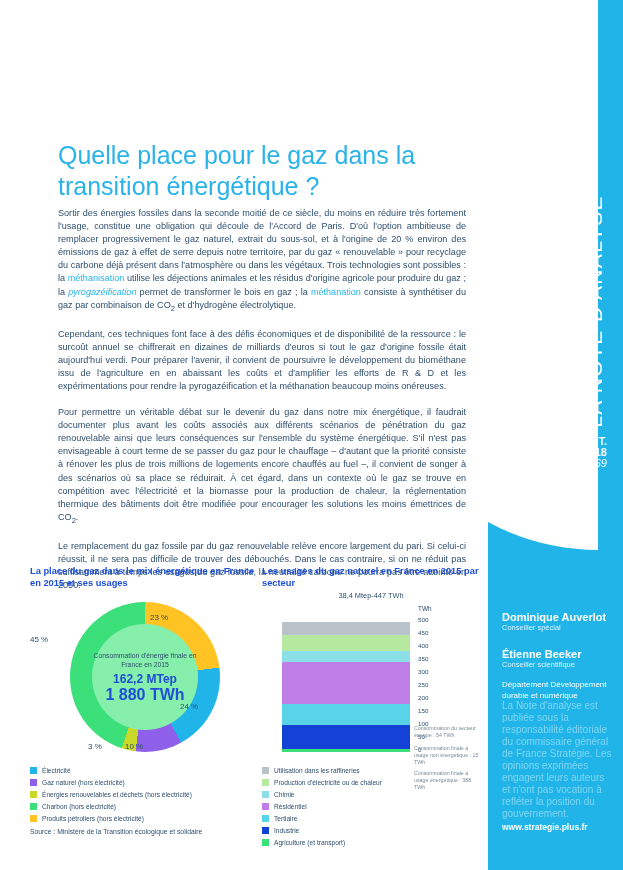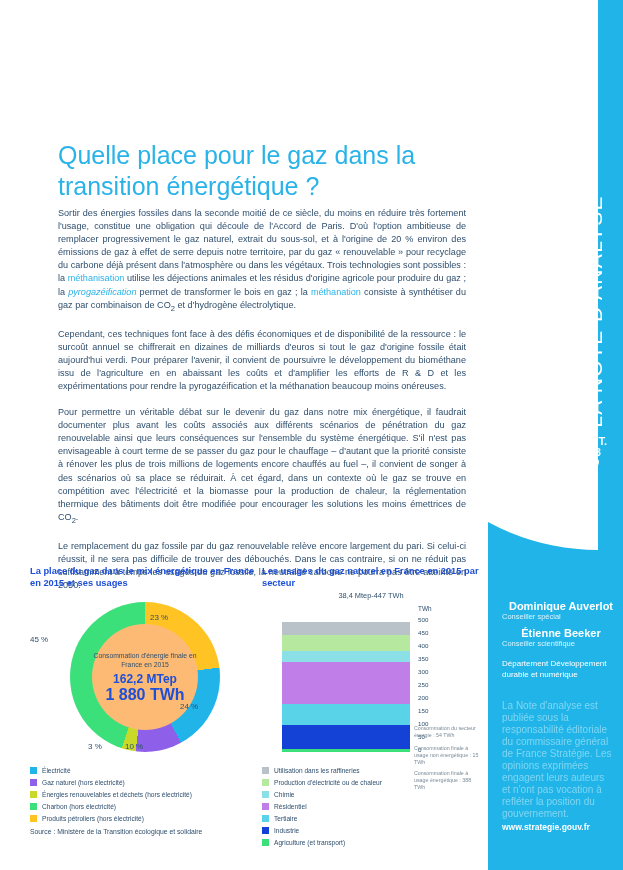--- a/index.html
+++ b/index.html
@@ -28,29 +28,29 @@
     right:16px;top:195px;
     writing-mode:vertical-rl;
     transform:rotate(180deg);
     color:#ffffff;
     font-size:21px;letter-spacing:1.4px;
     font-weight:400;
     white-space:nowrap;
   }
   .right-col .issue{
     position:absolute;right:16px;top:436px;
-    text-align:left;color:#ffffff;font-size:11px;line-height:11px;
+    text-align:right;color:#ffffff;font-size:11px;line-height:11px;
     font-weight:bold;
   }
   .right-col .issue .num{font-weight:normal;font-style:italic;}
 
   .authors{
     position:absolute;left:14px;top:595px;width:118px;color:#ffffff;
   }
-  .authors .name{font-size:11px;font-weight:bold;color:#ffffff;margin-top:5px;text-align:center;}
+  .authors .name{font-size:11px;font-weight:bold;color:#ffffff;margin-top:16px;}
   .authors .role{font-size:7.5px;color:#d8f3fd;margin-bottom:6px;}
   .authors .dept{font-size:8px;line-height:11px;margin-top:10px;color:#ffffff;}
   .disclaimer{
     position:absolute;left:14px;top:700px;width:112px;
     font-size:10px;line-height:12px;color:#7fd6f3;
   }
   .weburl{
     position:absolute;left:14px;top:822px;
     font-size:8.5px;font-weight:bold;color:#ffffff;
   }
@@ -103,21 +103,21 @@
     background:conic-gradient(
       #ffc324 0deg 82.8deg,
       #21b4e8 82.8deg 151.2deg,
       #8e5fe8 151.2deg 187.2deg,
       #c8d92a 187.2deg 198deg,
       #3be07a 198deg 360deg
     );
   }
   .donut-hole{
     position:absolute;left:62px;top:27px;width:106px;height:106px;border-radius:50%;
-    background:#fdba74;
+    background:#86efac;
     display:flex;flex-direction:column;align-items:center;justify-content:center;
     text-align:center;
   }
   .donut-hole .l1{font-size:6.8px;color:#2f4f6e;line-height:9px;}
   .donut-hole .l2{font-size:12px;color:#1e4fd8;font-weight:bold;margin-top:3px;}
   .donut-hole .l3{font-size:16px;color:#1e4fd8;font-weight:bold;}
   .pct{position:absolute;font-size:8px;color:#2f4f6e;}
   .p45{left:0px;top:38px;}
   .p23{left:120px;top:16px;}
   .p19{left:150px;top:105px;}
@@ -162,21 +162,21 @@
 
     <div class="authors">
       <div class="name">Dominique Auverlot</div>
       <div class="role">Conseiller spécial</div>
       <div class="name">Étienne Beeker</div>
       <div class="role">Conseiller scientifique</div>
       <div class="dept">Département Développement durable et numérique</div>
     </div>
 
     <div class="disclaimer">La Note d'analyse est publiée sous la responsabilité éditoriale du commissaire général de France Stratégie. Les opinions exprimées engagent leurs auteurs et n'ont pas vocation à refléter la position du gouvernement.</div>
-    <div class="weburl">www.strategie.gouv.fr</div>
+    <div class="weburl">www.strategie.plus.fr</div>
   </div>
 
   <div class="content">
 
 
     <div class="title">Quelle place pour le gaz dans la transition énergétique ?</div>
 
     <div class="body">
       <p>
         <span>Sortir des énergies fossiles dans la seconde moitié de ce siècle, du moins en réduire très fortement l'usage, constitue une obligation qui découle de l'Accord de Paris. D'où l'option ambitieuse de remplacer progressivement le gaz naturel, extrait du sous-sol, et à l'origine de 20 % environ des émissions de gaz à effet de serre depuis notre territoire, par du gaz « renouvelable » pour recyclage du carbone déjà présent dans l'atmosphère ou dans les végétaux. Trois technologies sont possibles : la </span><span class="hl">méthanisation</span><span> utilise les déjections animales et les résidus d'origine agricole pour produire du gaz ; la </span><span class="hl"><i>pyrogazéification</i></span><span> permet de transformer le bois en gaz ; la </span><span class="hl">méthanation</span><span> consiste à synthétiser du gaz par combinaison de CO</span><sub>2</sub><span> et d'hydrogène électrolytique.</span>

